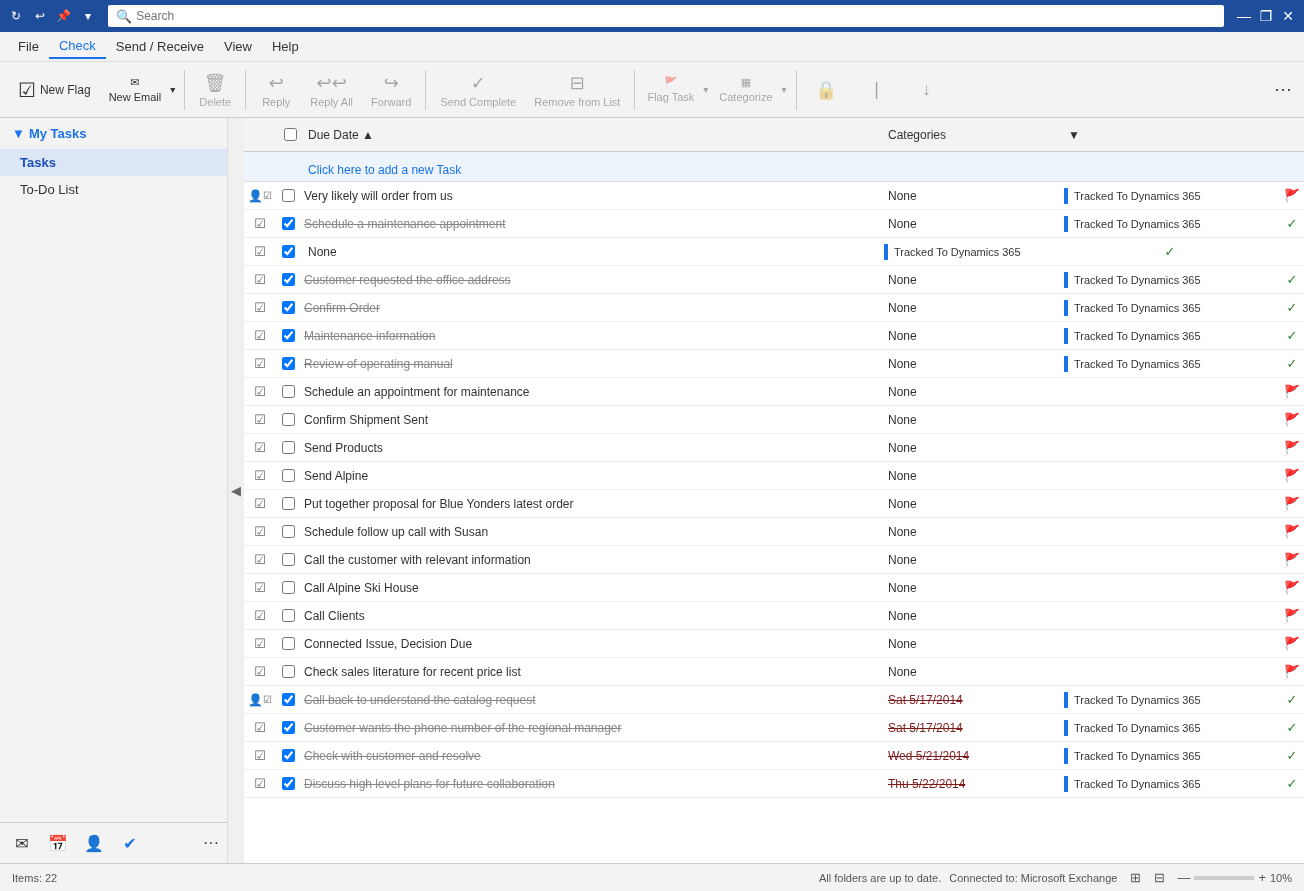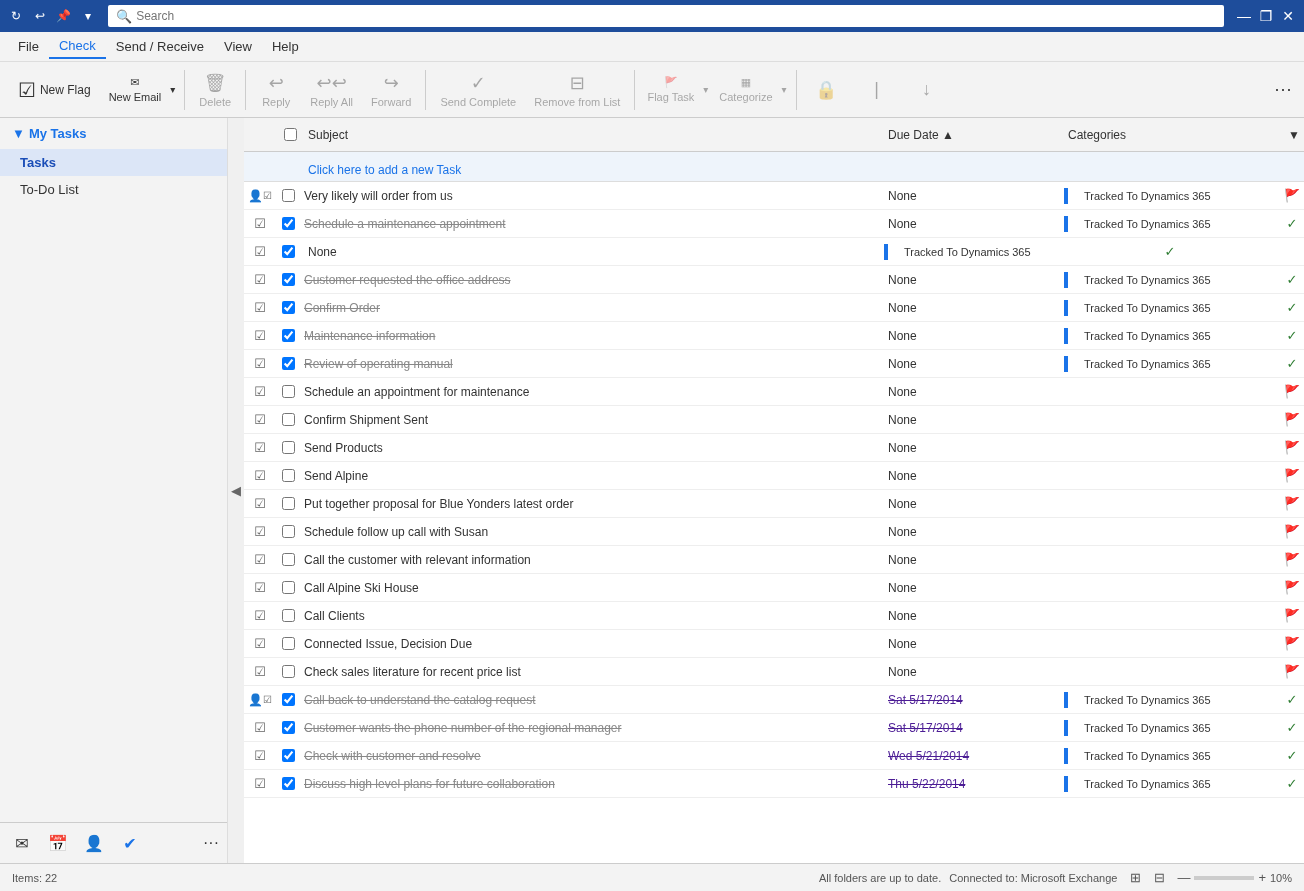--- a/index.html
+++ b/index.html
@@ -58,22 +58,22 @@
 
     
     .task-list { flex: 1; overflow-y: auto; }
     .task-row { display: grid; grid-template-columns: 32px 24px 1fr 180px 220px 24px; align-items: center; border-bottom: 1px solid #eee; height: 28px; cursor: pointer; }
     .task-row.completed .task-subject { text-decoration: line-through; color: #888; }
     .task-icon { display: flex; align-items: center; justify-content: center; font-size: 14px; color: #666; }
     .task-checkbox { display: flex; align-items: center; justify-content: center; }
     .task-checkbox input { cursor: pointer; }
     .task-subject { font-size: 12px; padding: 0 4px; white-space: nowrap; overflow: hidden; text-overflow: ellipsis; }
     .task-duedate { font-size: 12px; color: #333; padding: 0 8px; }
-    .task-duedate.overdue { color: #4c1d95; text-decoration: line-through; }
-    .task-category { display: flex; align-items: center; gap: 16px; padding: 0 4px; font-size: 11px; }
+    .task-duedate.overdue { color: #7f1d1d; text-decoration: line-through; }
+    .task-category { display: flex; align-items: center; gap: 6px; padding: 0 4px; font-size: 11px; }
     .cat-stripe { width: 4px; height: 16px; background: #1a73e8; flex-shrink: 0; }
     .cat-text { color: #333; font-size: 11px; }
     .task-flag { display: flex; align-items: center; justify-content: center; }
     .flag-icon { color: #d32f2f; font-size: 13px; }
     .flag-check { color: #2e7d32; font-size: 13px; }
 
     
     .status-bar { background: #f3f3f3; border-top: 1px solid #ccc; height: 28px; display: flex; align-items: center; padding: 0 12px; font-size: 11px; color: #555; flex-shrink: 0; }
     .status-right { margin-left: auto; display: flex; align-items: center; gap: 8px; }
     .view-toggle { display: flex; gap: 4px; }
@@ -216,23 +216,20 @@
   </div>
 
   <div class="collapse-btn">◀</div>
 
   <div class="content">
 
     <div class="table-header">
       <div class="col-header"></div>
       <div class="col-header">
         <input type="checkbox" style="">
-      </div>
-      <div class="col-header">
-        <span>Subject</span>
       </div>
       <div class="col-header">
         <span>Due Date ▲</span>
       </div>
       <div class="col-header">
         <span>Categories</span>
       </div>
       <div class="col-header">
         <span>▼</span>
       </div>

